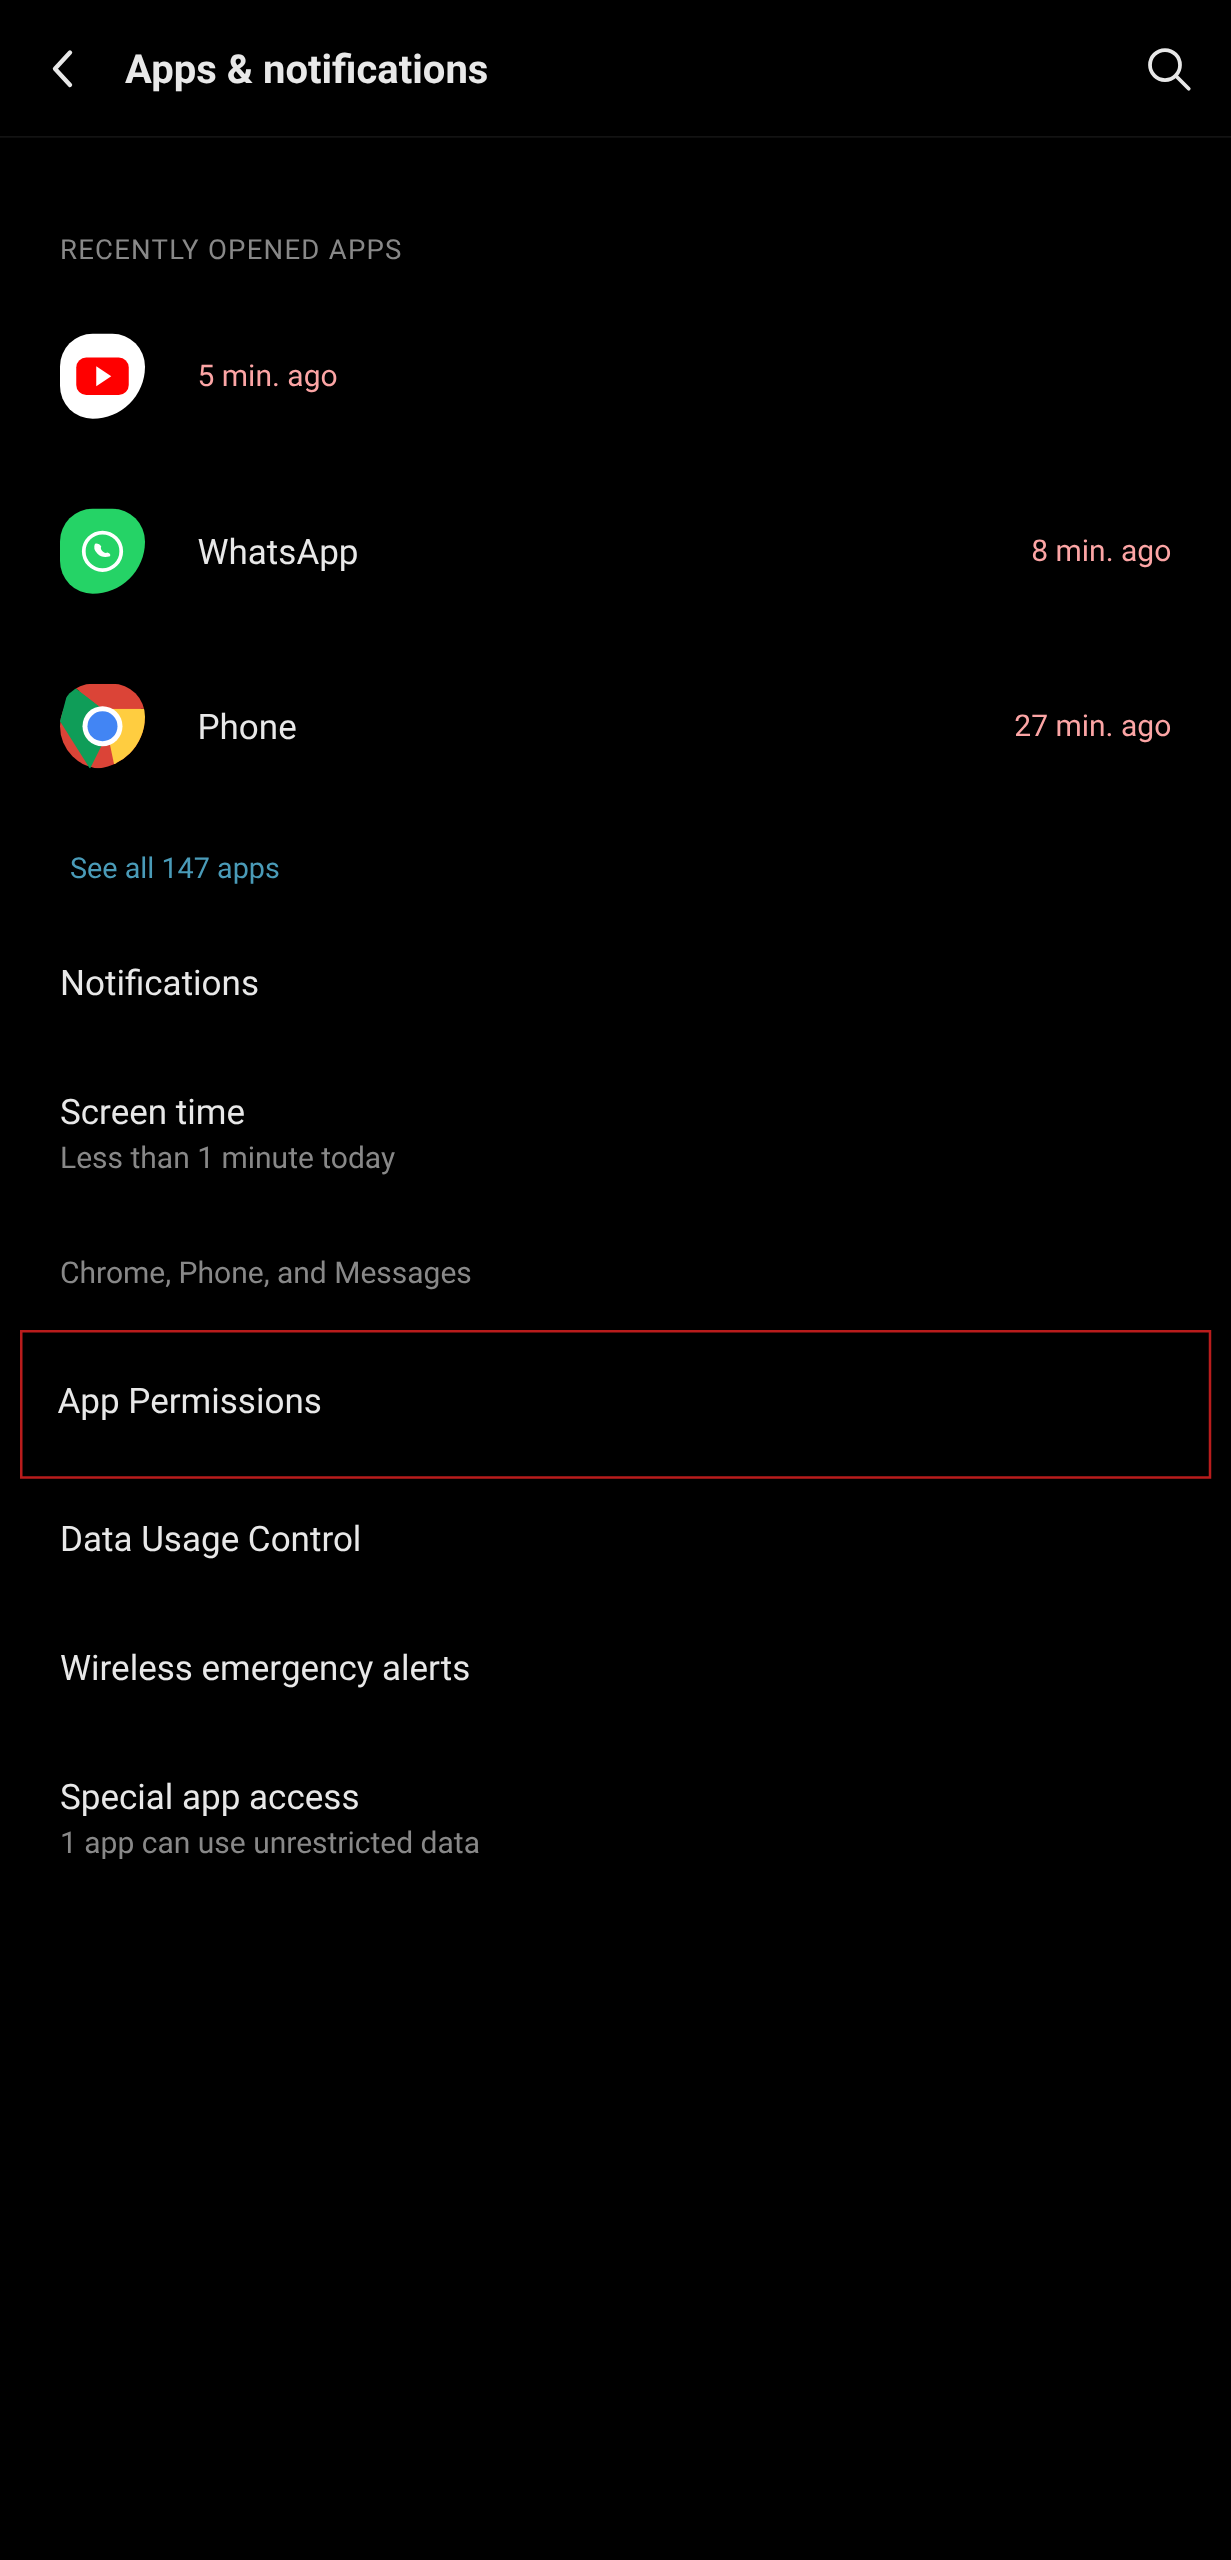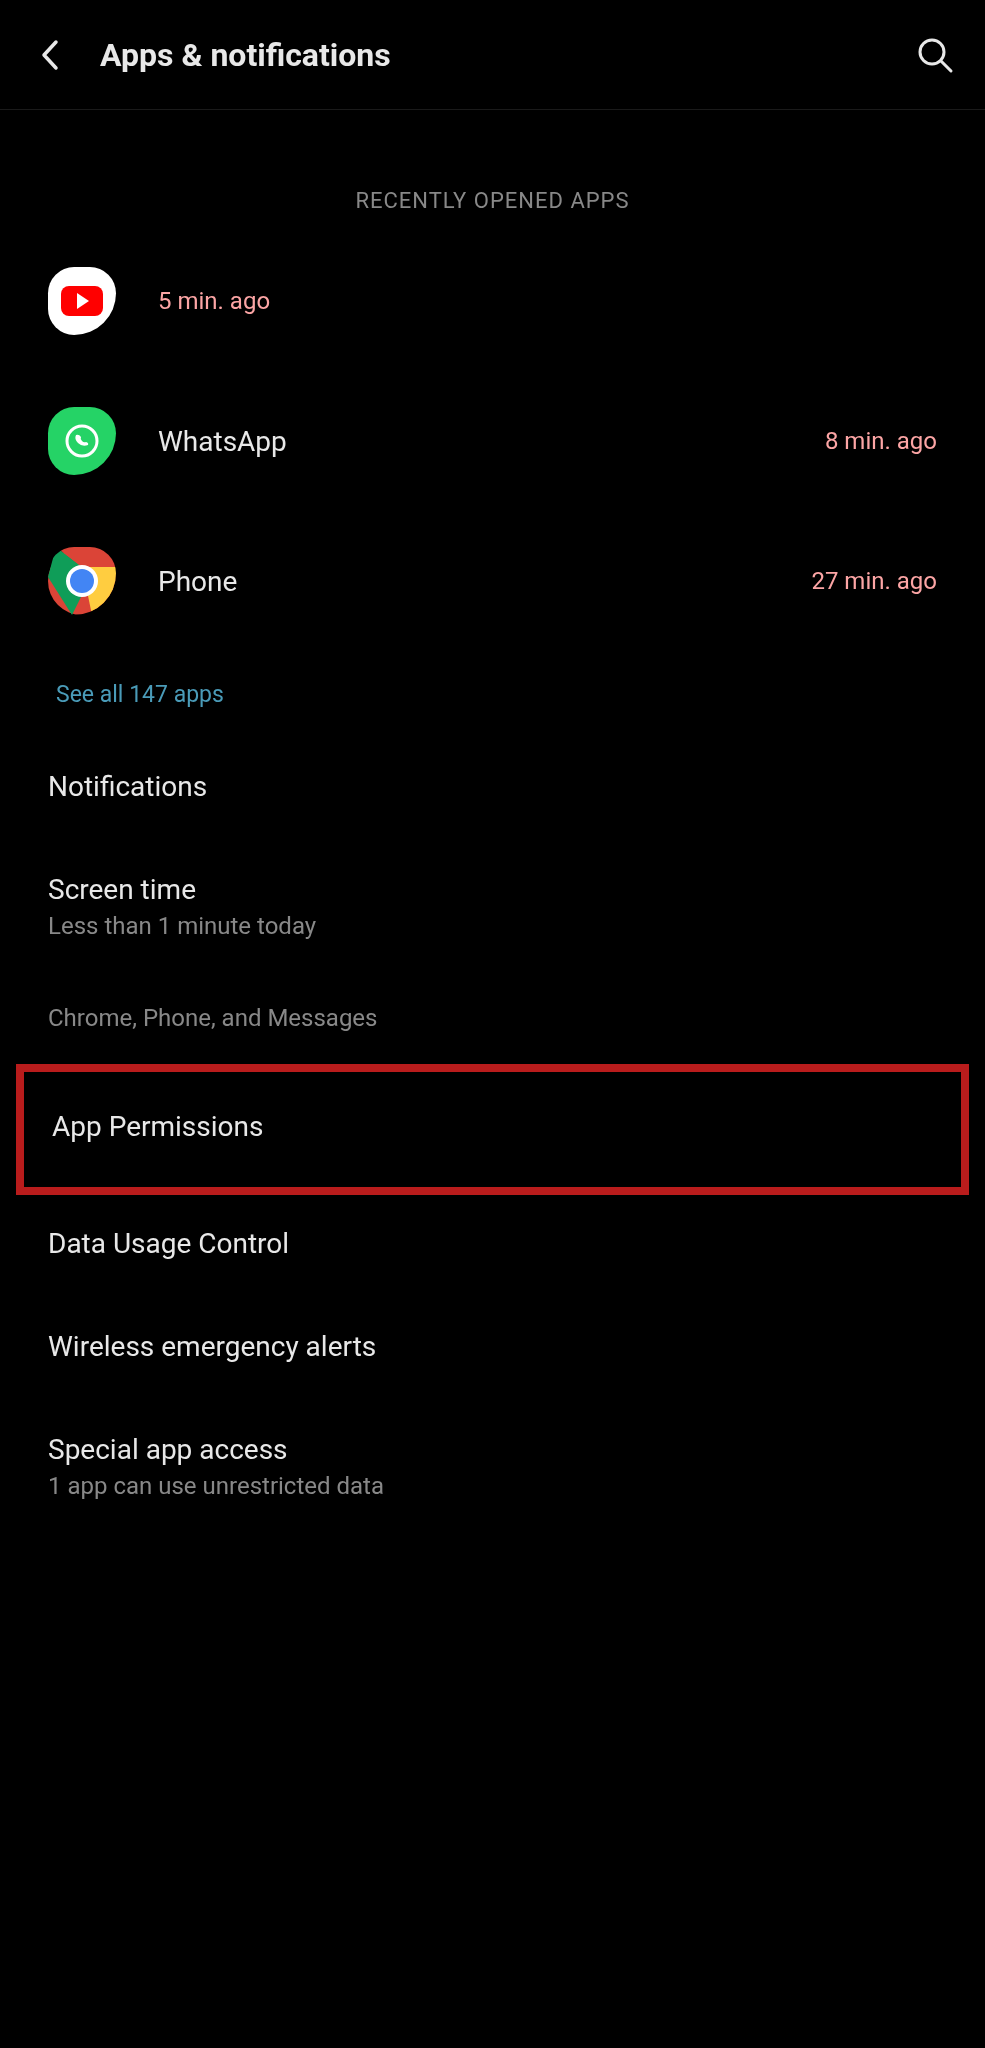--- a/index.html
+++ b/index.html
@@ -41,21 +41,20 @@
   }
   .content {
     padding: 0 48px;
   }
   .section-header {
     font-size: 22px;
     color: #888;
     letter-spacing: 1px;
     padding-top: 78px;
     padding-bottom: 18px;
-    text-align: center;
   }
   .app-row {
     display: flex;
     align-items: center;
     height: 140px;
   }
   .app-icon {
     width: 68px;
     height: 68px;
     margin-right: 42px;
@@ -84,21 +83,21 @@
   .setting-title {
     font-size: 28px;
     color: #e8e8e8;
     margin-bottom: 6px;
   }
   .setting-subtitle {
     font-size: 24px;
     color: #888;
   }
   .highlighted {
-    border: 8px solid #b91c1c;
+    border: 2px solid #b91c1c;
     margin-left: -32px;
     margin-right: -32px;
     padding-left: 28px;
     padding-right: 28px;
     padding-top: 38px;
     padding-bottom: 38px;
   }
   
   .yt-icon {
     width: 68px;

